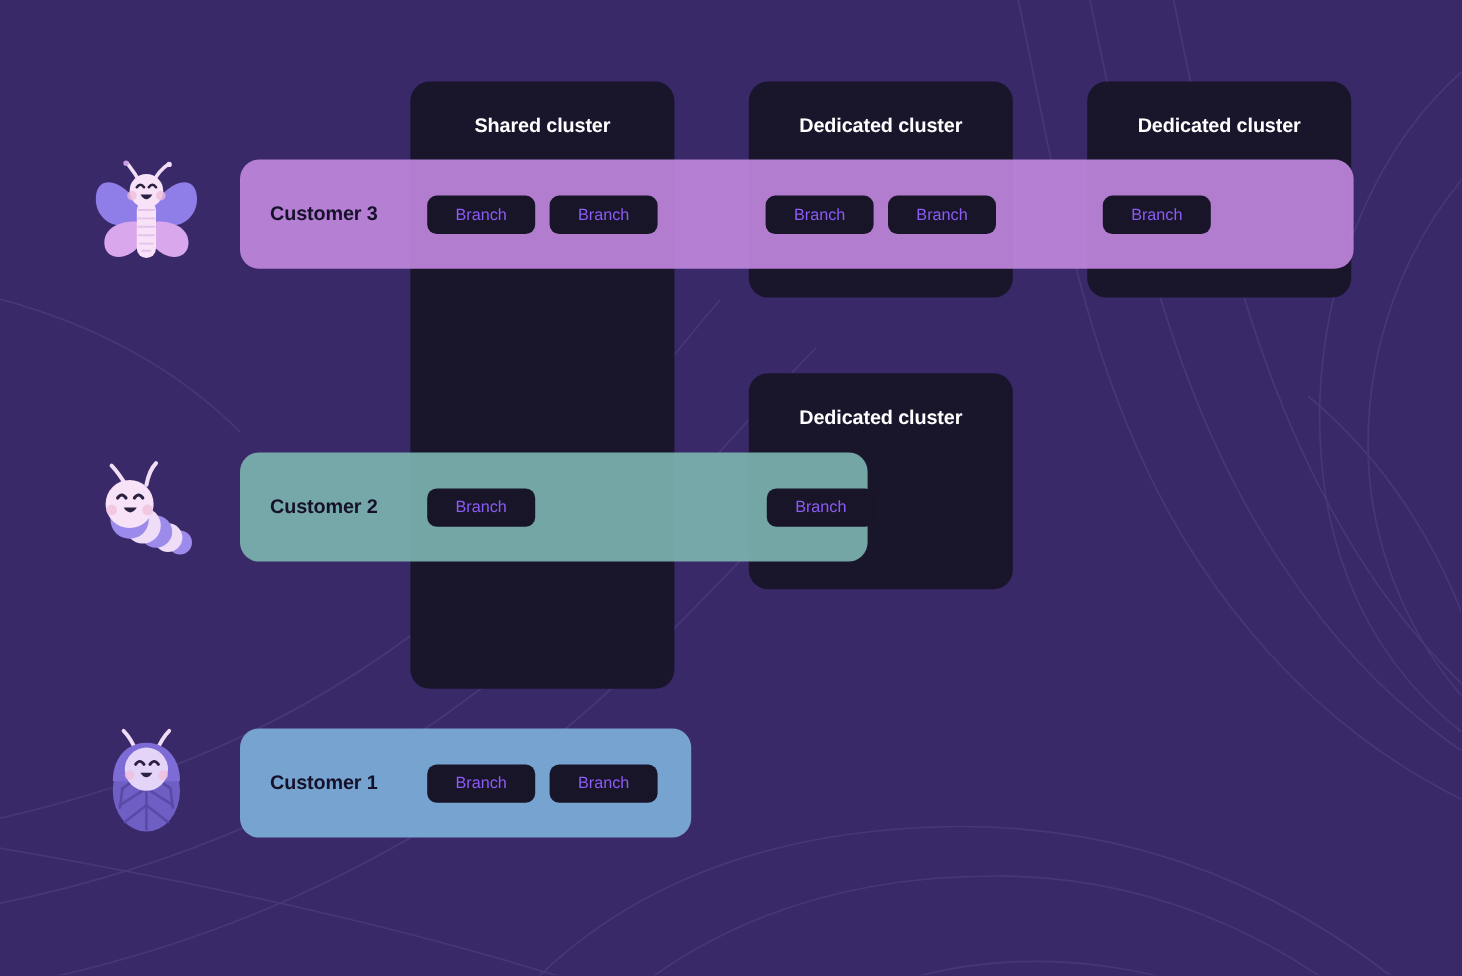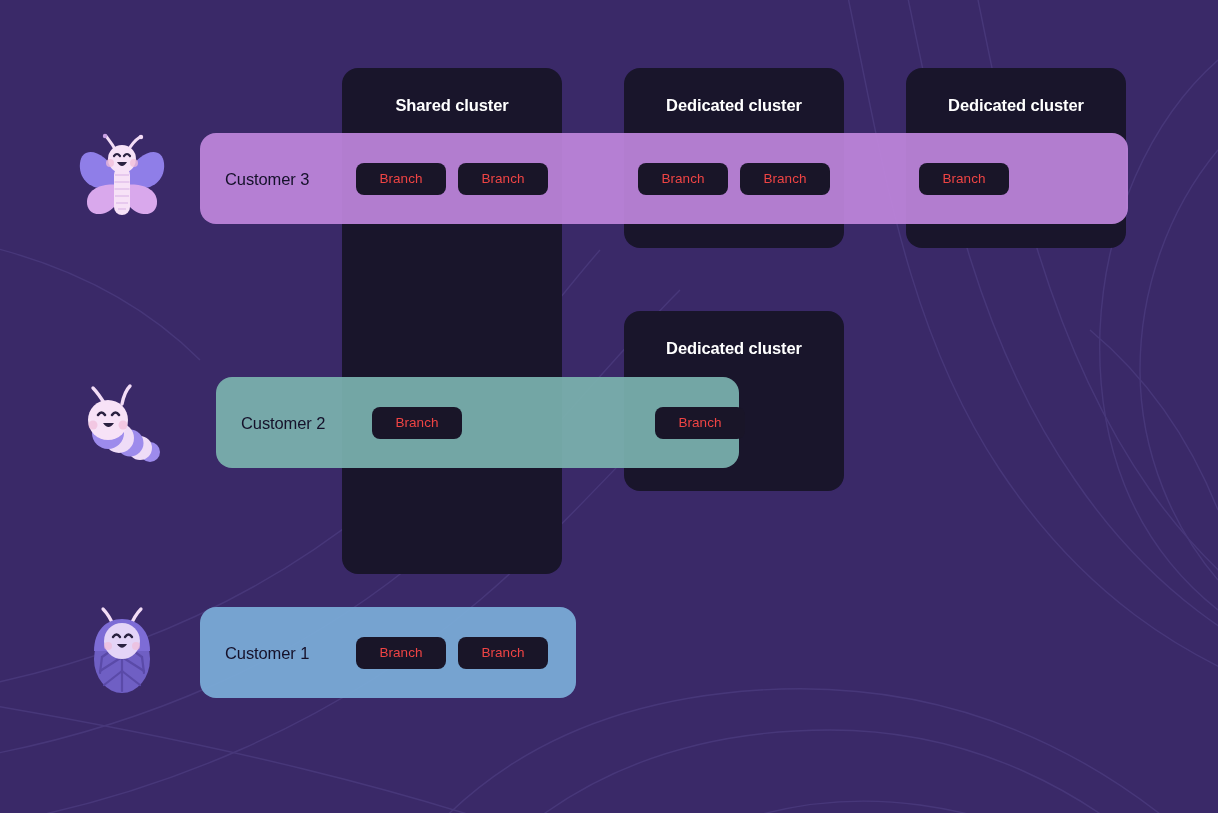--- a/index.html
+++ b/index.html
@@ -58,34 +58,34 @@
     border-radius: 16px;
     z-index: 2;
   }
   .customer-label {
     position: absolute;
     left: 25px;
     top: 50%;
     transform: translateY(-50%);
     color: #15112a;
     font-size: 16.5px;
-    font-weight: normal;
+    font-weight: bold;
     letter-spacing: -0.1px;
     white-space: nowrap;
   }
 
   
   .branch-chip {
     position: absolute;
     top: 50%;
     transform: translateY(-50%);
     height: 32px;
     background: #191528;
     border-radius: 8px;
-    color: #ef4444;
+    color: #8b5cf6;
     font-size: 13.5px;
     font-weight: normal;
     display: flex;
     align-items: center;
     justify-content: center;
     white-space: nowrap;
     z-index: 3;
   }
 
   
@@ -186,21 +186,21 @@
     <circle cx="30" cy="53" r="16" fill="#9d8bec"></circle>
 
     <circle cx="30" cy="40" r="20" fill="#f7e2f7"></circle>
     <circle cx="15" cy="45" r="4.5" fill="#f0bcd8" opacity="0.7"></circle>
     <circle cx="45" cy="45" r="4.5" fill="#f0bcd8" opacity="0.7"></circle>
     <path d="M20 35 q3.5 -5 7 0" stroke="#2a2140" stroke-width="2.6" fill="none" stroke-linecap="round"></path>
     <path d="M34 35 q3.5 -5 7 0" stroke="#2a2140" stroke-width="2.6" fill="none" stroke-linecap="round"></path>
     <path d="M25 43 q5.5 8 11 0 z" fill="#2a2140"></path>
   </svg>
 
-  <div class="customer-row" style="left:216px; top:377px; width:523px; height:91px; background:rgba(123,178,174,0.93);">
+  <div class="customer-row" style="left:200px; top:377px; width:523px; height:91px; background:rgba(123,178,174,0.93);">
     <div class="customer-label">Customer 2</div>
     <div class="branch-chip" style="left:156px; width:90px;">Branch</div>
     <div class="branch-chip" style="left:439px; width:90px;">Branch</div>
   </div>
 
   <svg class="mascot" style="left:80px; top:605px; width:90px; height:90px;" viewBox="0 0 90 90" aria-hidden="true">
 
     <path d="M34 22 C 30 12 26 7 23 4" stroke="#f3dcf6" stroke-width="3.2" fill="none" stroke-linecap="round"></path>
     <path d="M50 22 C 54 12 58 7 61 4" stroke="#f3dcf6" stroke-width="3.2" fill="none" stroke-linecap="round"></path>
 

